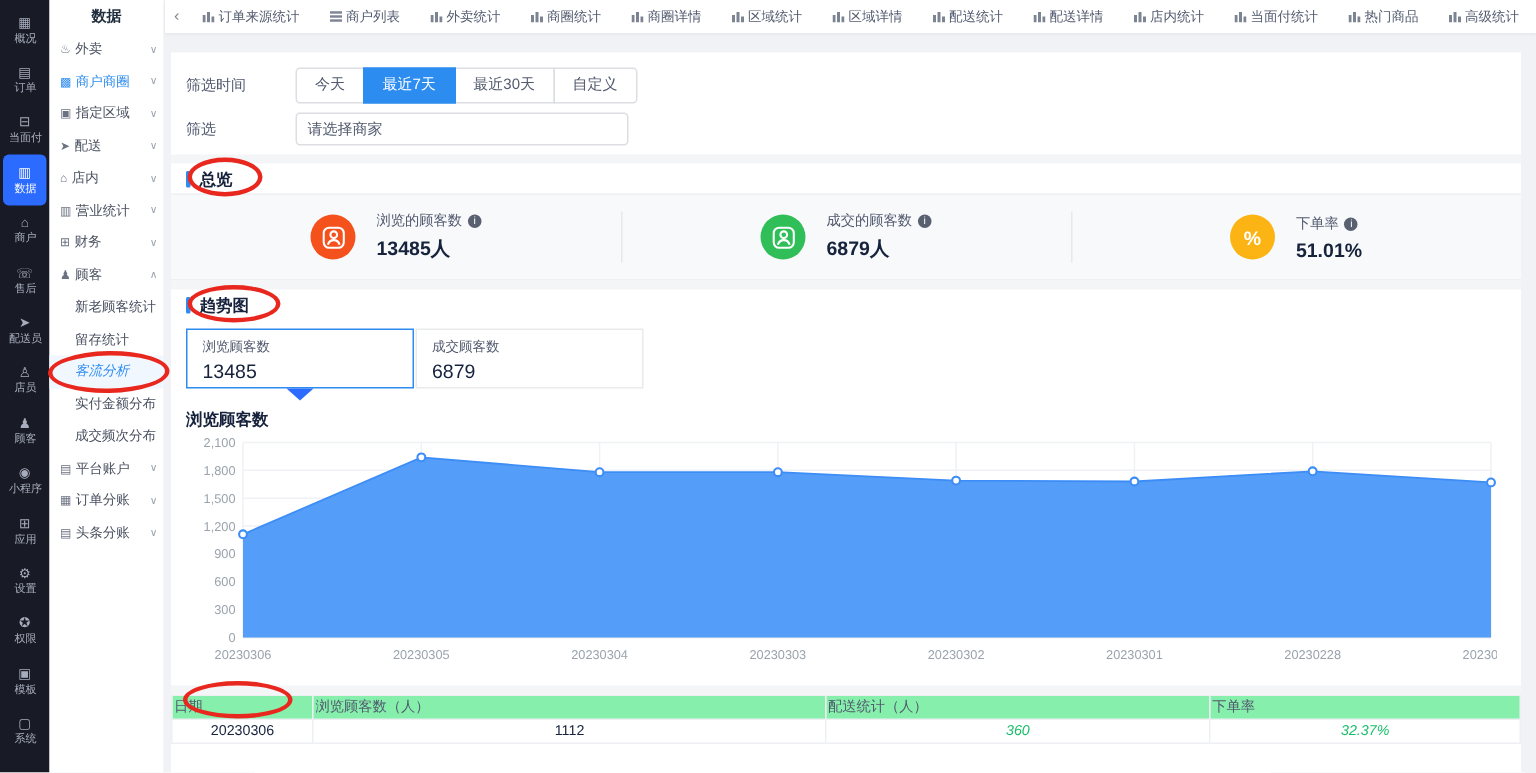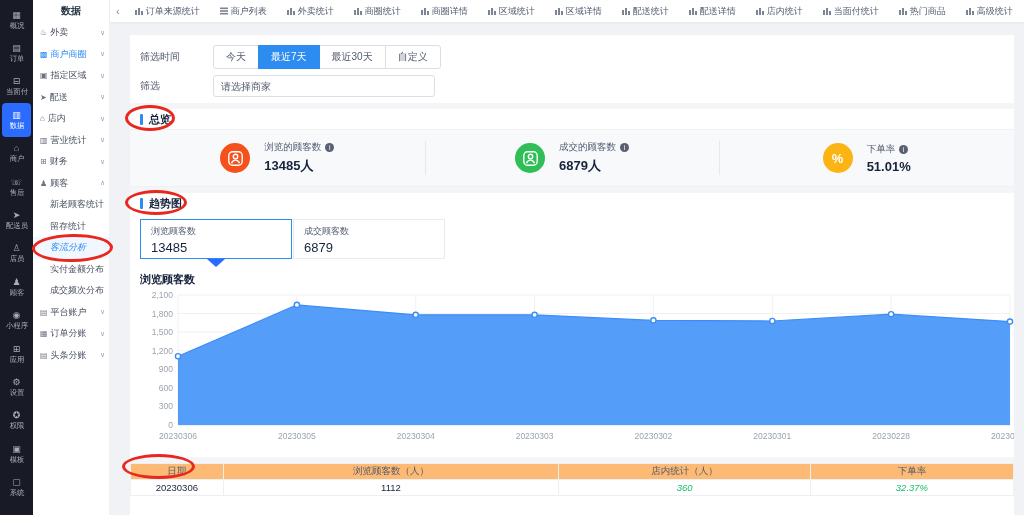--- a/index.html
+++ b/index.html
@@ -30,21 +30,21 @@
     font-size:9px; color:#495060; white-space:nowrap; cursor:pointer; }
   .sub-child.active { color:#2d8cf0; background:#f0f7ff;font-style:italic; }
   
   .main { flex:1; min-width:0; display:flex; flex-direction:column; }
   .tabbar { height:22px; flex-shrink:0; background:#fff; display:flex; align-items:center;
     padding-left:6px; gap:10px; overflow:hidden; box-shadow:0 1px 2px rgba(0,0,0,.05); }
   .back { color:#808695; font-size:11px; flex-shrink:0; cursor:pointer; }
   .tab { display:flex; align-items:center; gap:3px; font-size:9px; color:#515a6e;
     white-space:nowrap; cursor:pointer; flex-shrink:0; padding:3px 5px; border-radius:2px; }
   .tab svg { display:block; fill:currentColor; opacity:.75; }
-  .card { background:#fff; margin:13px 10px 0 20px; flex:1; position:relative;
+  .card { background:#fff; margin:13px 10px 0 4px; flex:1; position:relative;
     overflow:hidden; display:flex; flex-direction:column; }
   
   .filters { padding:10px 10px 6px; flex-shrink:0; }
   .frow { display:flex; align-items:center; height:24px; margin-bottom:6px; }
   .frow.second { height:22px; margin-bottom:0; }
   .flabel { width:73px; color:#515a6e; font-size:10px; }
   .btn-group { display:flex; }
   .tbtn { height:24px; line-height:22px; padding:0 12px; border:1px solid #dcdee2;
     background:#fff; color:#515a6e; font-size:10px; margin-left:-1px; cursor:pointer; }
   .tbtn:first-child { border-radius:3px 0 0 3px; margin-left:0; }
@@ -78,22 +78,22 @@
   .mcard.active { border-color:#2d8cf0; }
   .mcard .ml { font-size:9px; color:#515a6e; }
   .mcard .mv { font-size:13px; color:#17233d; margin-top:2px; }
   .pointer { position:absolute; left:50%; transform:translateX(-50%); top:40px; width:0; height:0;
     border:9px solid transparent; border-top:8px solid #2b6bff; border-bottom:none; }
   .chart-title { padding:5px 0 2px 10px; font-size:11px; font-weight:bold; color:#17233d; flex-shrink:0; }
   .chart-wrap { flex-shrink:0; }
   .chart-wrap svg { display:block; margin-left:10px; }
   
   .detail-table { width:100%; border-collapse:collapse; table-layout:fixed; font-size:9.5px; flex-shrink:0; }
-  .detail-table th { background:#fdba74; color:#515a6e; font-weight:normal; height:14px;
-    border:1px solid #edeff2; text-align:center; }
+  .detail-table th { background:#86efac; color:#515a6e; font-weight:normal; height:14px;
+    border:1px solid #edeff2; text-align:left; }
   .detail-table td { height:16px; color:#17233d; border:1px solid #edeff2; text-align:center; }
   .detail-table td.green { color:#19be6b;font-style:italic; }
   
   .oval { position:absolute; border:3px solid #e8281e; border-radius:50%; pointer-events:none; z-index:10; }
   #ov-sidebar { left:32px; top:234px; width:81px; height:28px; transform:rotate(-1deg); }
   #ov-overview { left:125px; top:105px; width:50px; height:26px; }
   #ov-trend { left:125px; top:190px; width:62px; height:25px; }
   #ov-detail { left:122px; top:454px; width:73px; height:25px; }
 </style>
 </head>
@@ -498,21 +498,21 @@
         <colgroup>
           <col style="width:10.5%">
           <col style="width:38%">
           <col style="width:28.5%">
           <col style="width:23%">
         </colgroup>
         <tbody>
           <tr>
             <th>日期</th>
             <th>浏览顾客数（人）</th>
-            <th>店内统计（人）</th>
+            <th>配送统计（人）</th>
             <th>下单率</th>
           </tr>
           <tr>
             <td class="">20230306</td>
             <td class="">1112</td>
             <td class="green">360</td>
             <td class="green">32.37%</td>
           </tr>
         </tbody>
       </table>

